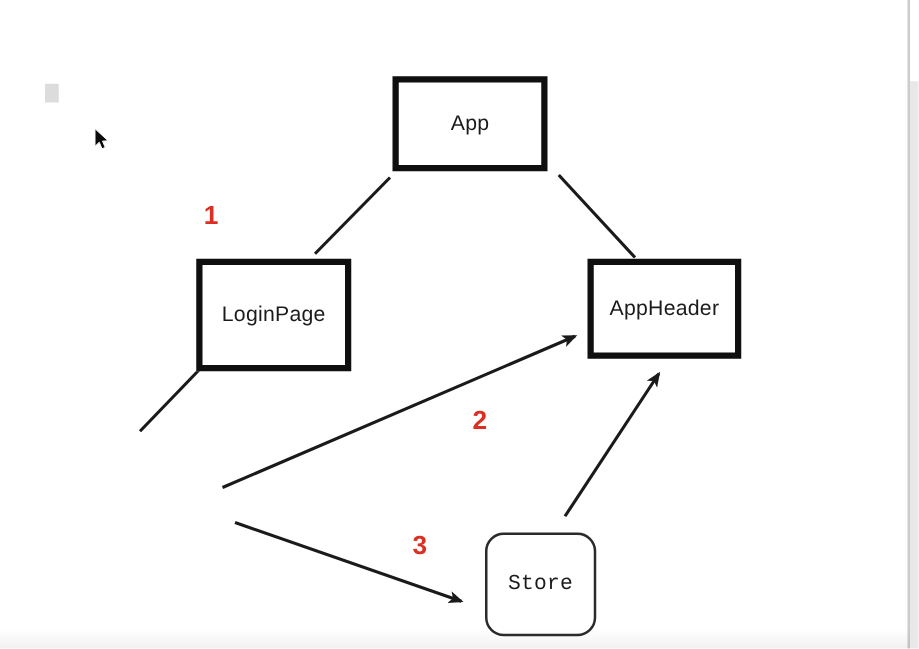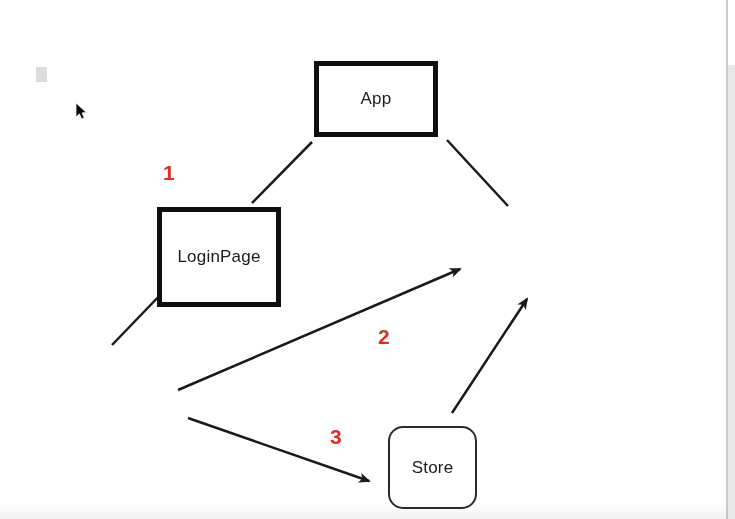--- a/index.html
+++ b/index.html
@@ -17,20 +17,21 @@
     border:5px solid var(--node-border,#0f0f0f);
     box-sizing:border-box;
     font-size:17px;
     color:#1b1b1b;
     letter-spacing:0.2px;
   }
   .node.rounded{
     border-width:2px;
     border-color:#2b2b2b;
     border-radius:15px;
+    font-family:Liberation Mono, monospace;
   }
   .edge-label{
     position:absolute;
     color:var(--label-red,#dc2f23);
     font-size:21px;
     font-weight:bold;
   }
   #edges{position:absolute;left:0;top:0;}
   .artifact-square{
     position:absolute;left:36px;top:67px;width:11px;height:15px;
@@ -67,24 +68,27 @@
     <line x1="165" y1="290" x2="112" y2="345" stroke="#1a1a1a" stroke-width="2.5"></line>
     <line x1="178" y1="390" x2="460" y2="269" stroke="#1a1a1a" stroke-width="2.5" marker-end="url(#arrow)"></line>
     <line x1="188" y1="418" x2="369" y2="481" stroke="#1a1a1a" stroke-width="2.5" marker-end="url(#arrow)"></line>
     <line x1="452" y1="413" x2="527" y2="299" stroke="#1a1a1a" stroke-width="2.5" marker-end="url(#arrow)"></line>
   </svg>
 
   <div class="node" style="left:314px;top:61px;width:124px;height:76px;">
     <span>App</span>
   </div>
 
-  <div class="node" style="left:157px;top:207px;width:124px;height:100px;">
+  <div class="node" style="left:157px;top:207px;width:124px;height:90px;">
     <span>LoginPage</span>
   </div>
 
+  <div class="node" style="left:470px;top:207px;width:123px;height:80px;">
+    <span>AppHeader</span>
+  </div>
 
 
   <div class="node rounded" style="left:388px;top:426px;width:89px;height:83px;">
     <span>Store</span>
   </div>
 
   <div class="edge-label" style="left:163px;top:161px;">1</div>
   <div class="edge-label" style="left:378px;top:325px;">2</div>
   <div class="edge-label" style="left:330px;top:425px;">3</div>
 

